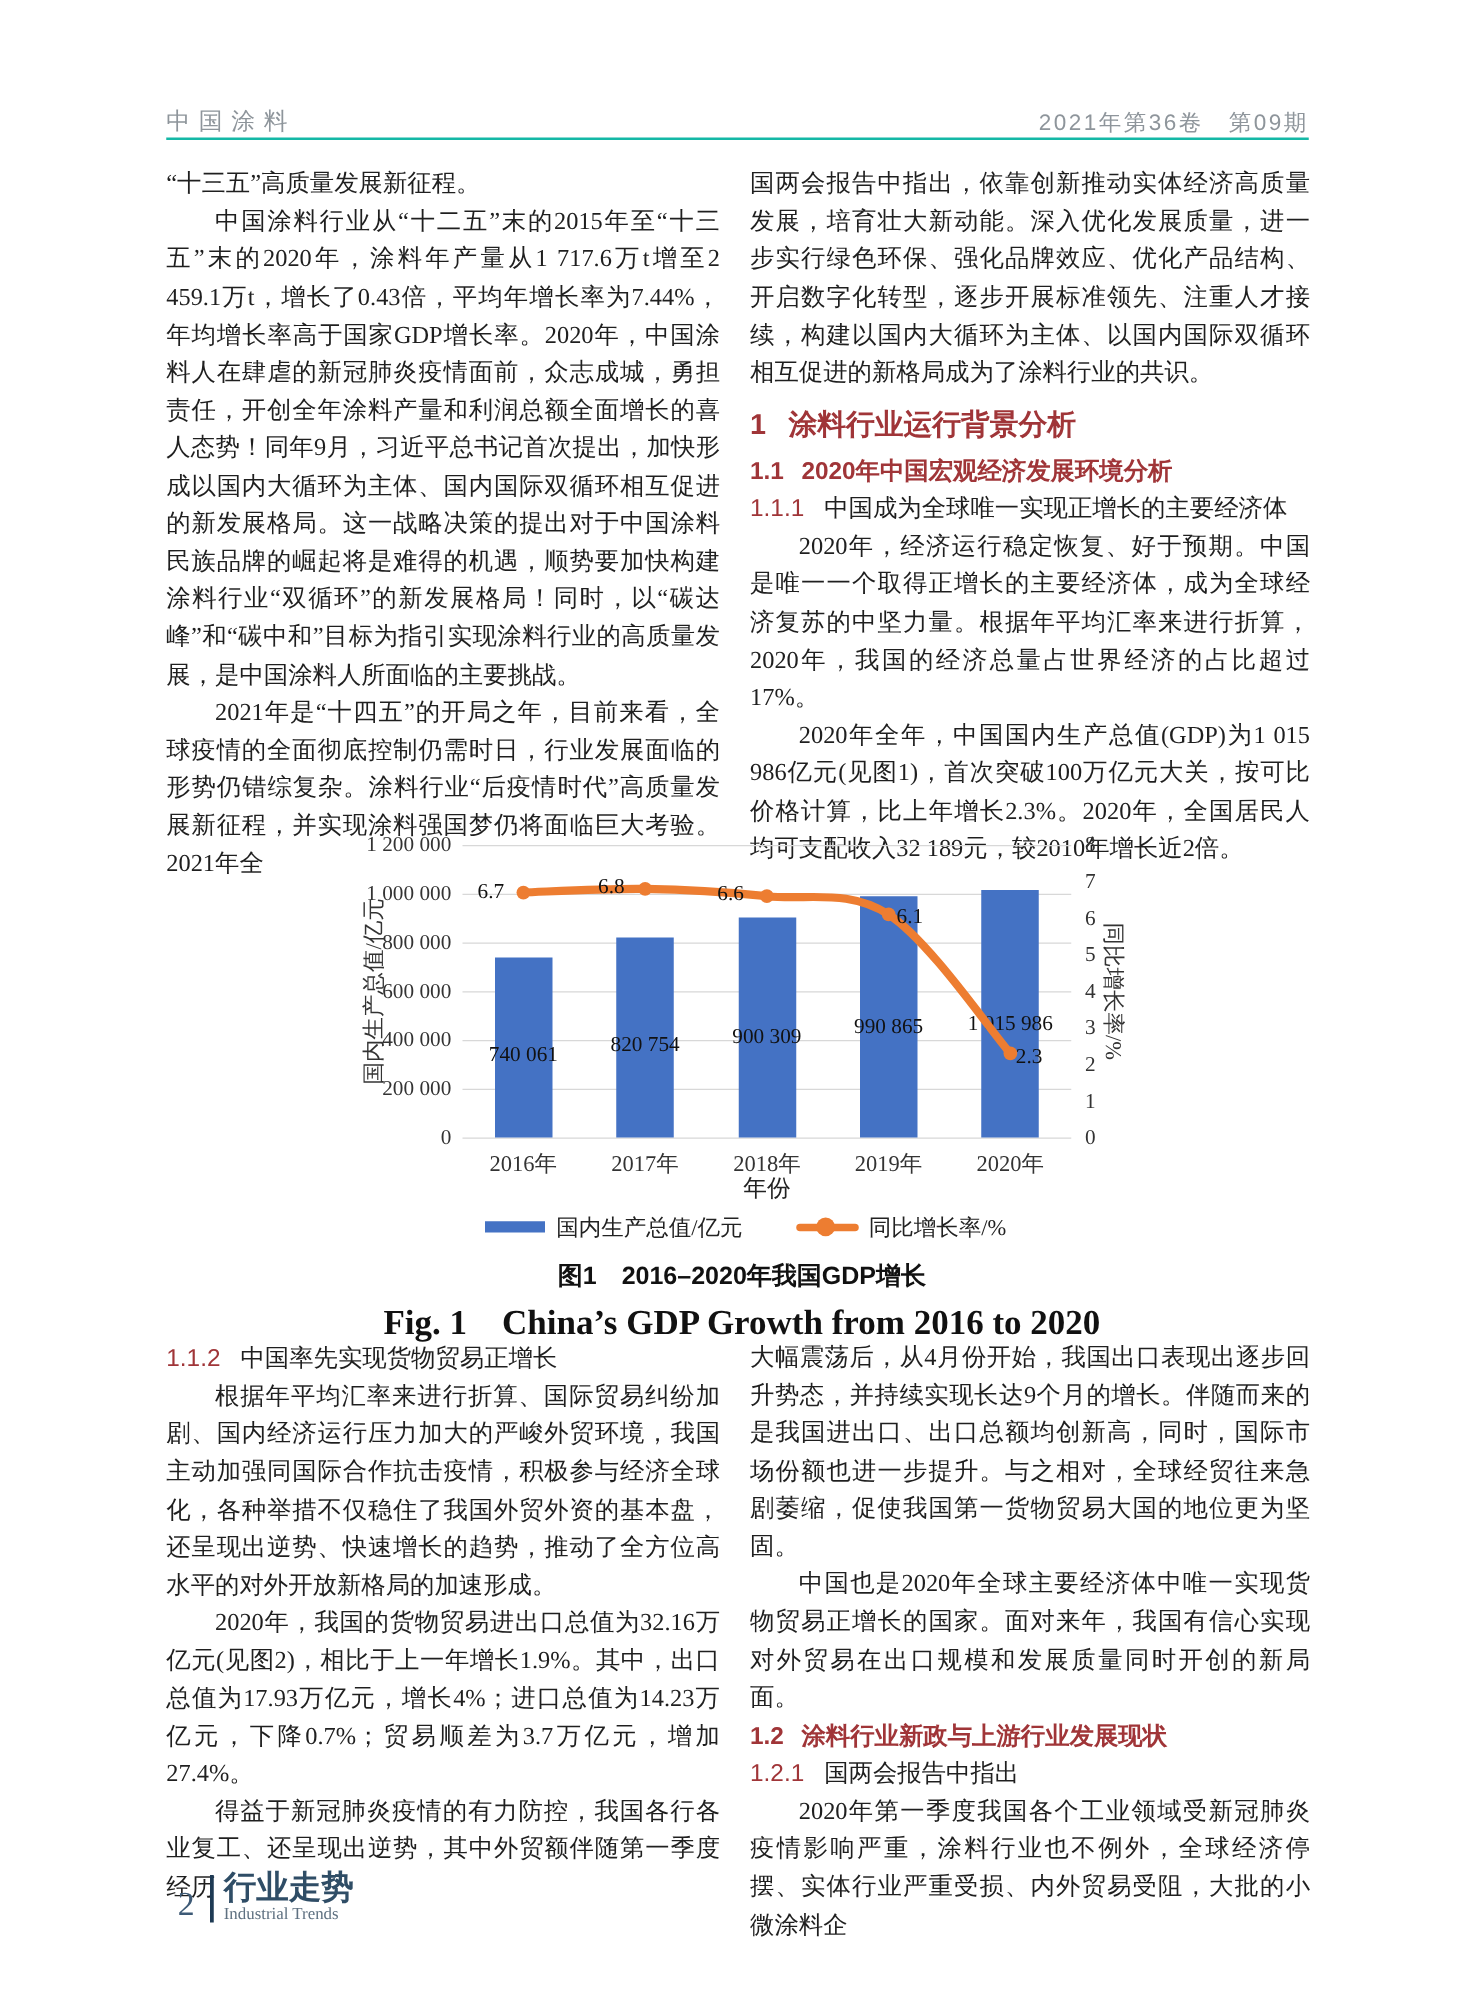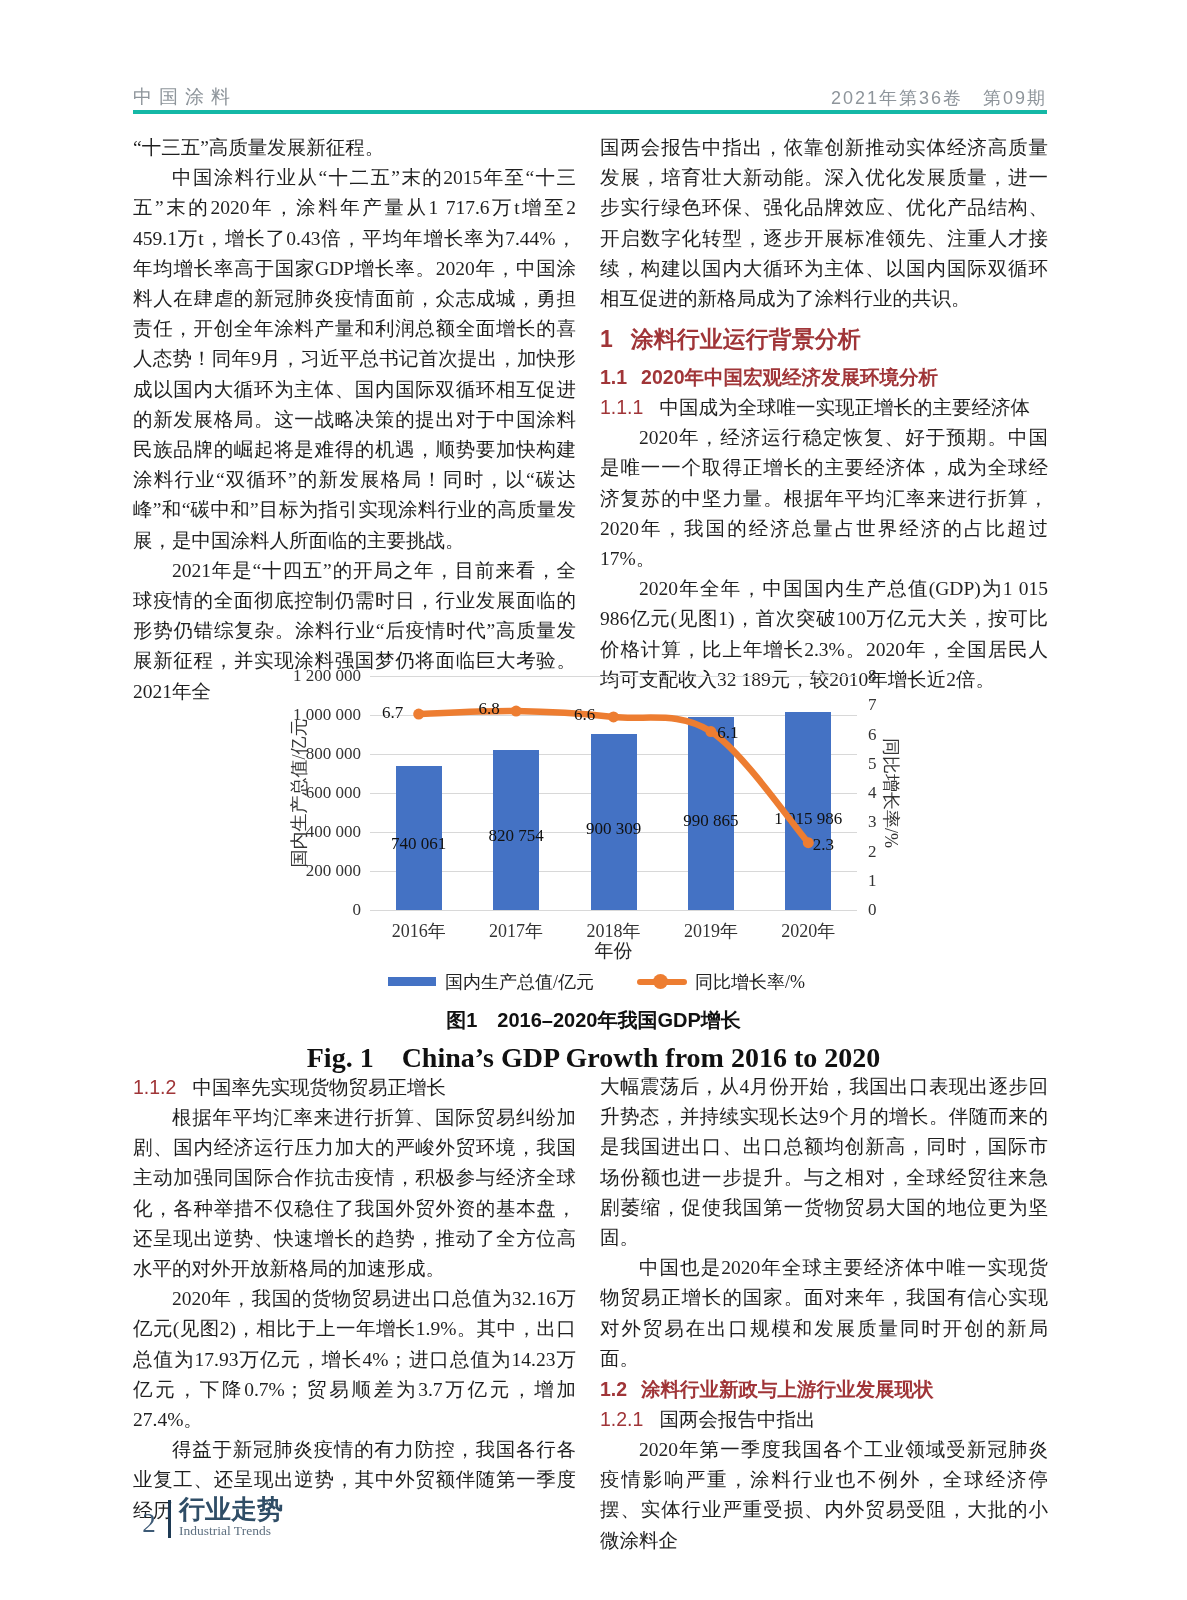--- a/index.html
+++ b/index.html
@@ -1,20 +1,20 @@
 <!DOCTYPE html>
 <html><head>
 <meta charset="utf-8">
 <style>
   html,body{margin:0;padding:0;background:#ffffff;}
   .page{position:relative;width:1187px;height:1600px;background:#fff;overflow:hidden;
         font-family:"Liberation Serif","DejaVu Serif",serif;color:#1f1f1f;}
   
   .hdr{position:absolute;left:133px;right:140px;top:82px;height:28px;
-       border-bottom:4px solid #14b8a6;display:flex;justify-content:space-between;align-items:flex-end;
+       border-bottom:2px solid #14b8a6;display:flex;justify-content:space-between;align-items:flex-end;
        color:#8e959b;font-family:"Liberation Sans","DejaVu Sans",sans-serif;}
   .hdr .jn{font-size:19px;letter-spacing:7px;}
   .hdr .iss{font-size:18px;letter-spacing:2px;}
   
   .col{position:absolute;width:443px;text-align:justify;font-size:19.5px;line-height:30.2px;}
   .col p{margin:0;}
   .col p.ind{text-indent:2em;}
   #col-lt{left:133px;top:133px;height:525px;}
   #col-rt{left:600px;top:133px;width:448px;height:525px;}
   #col-lb{left:133px;top:1072px;height:408px;}

